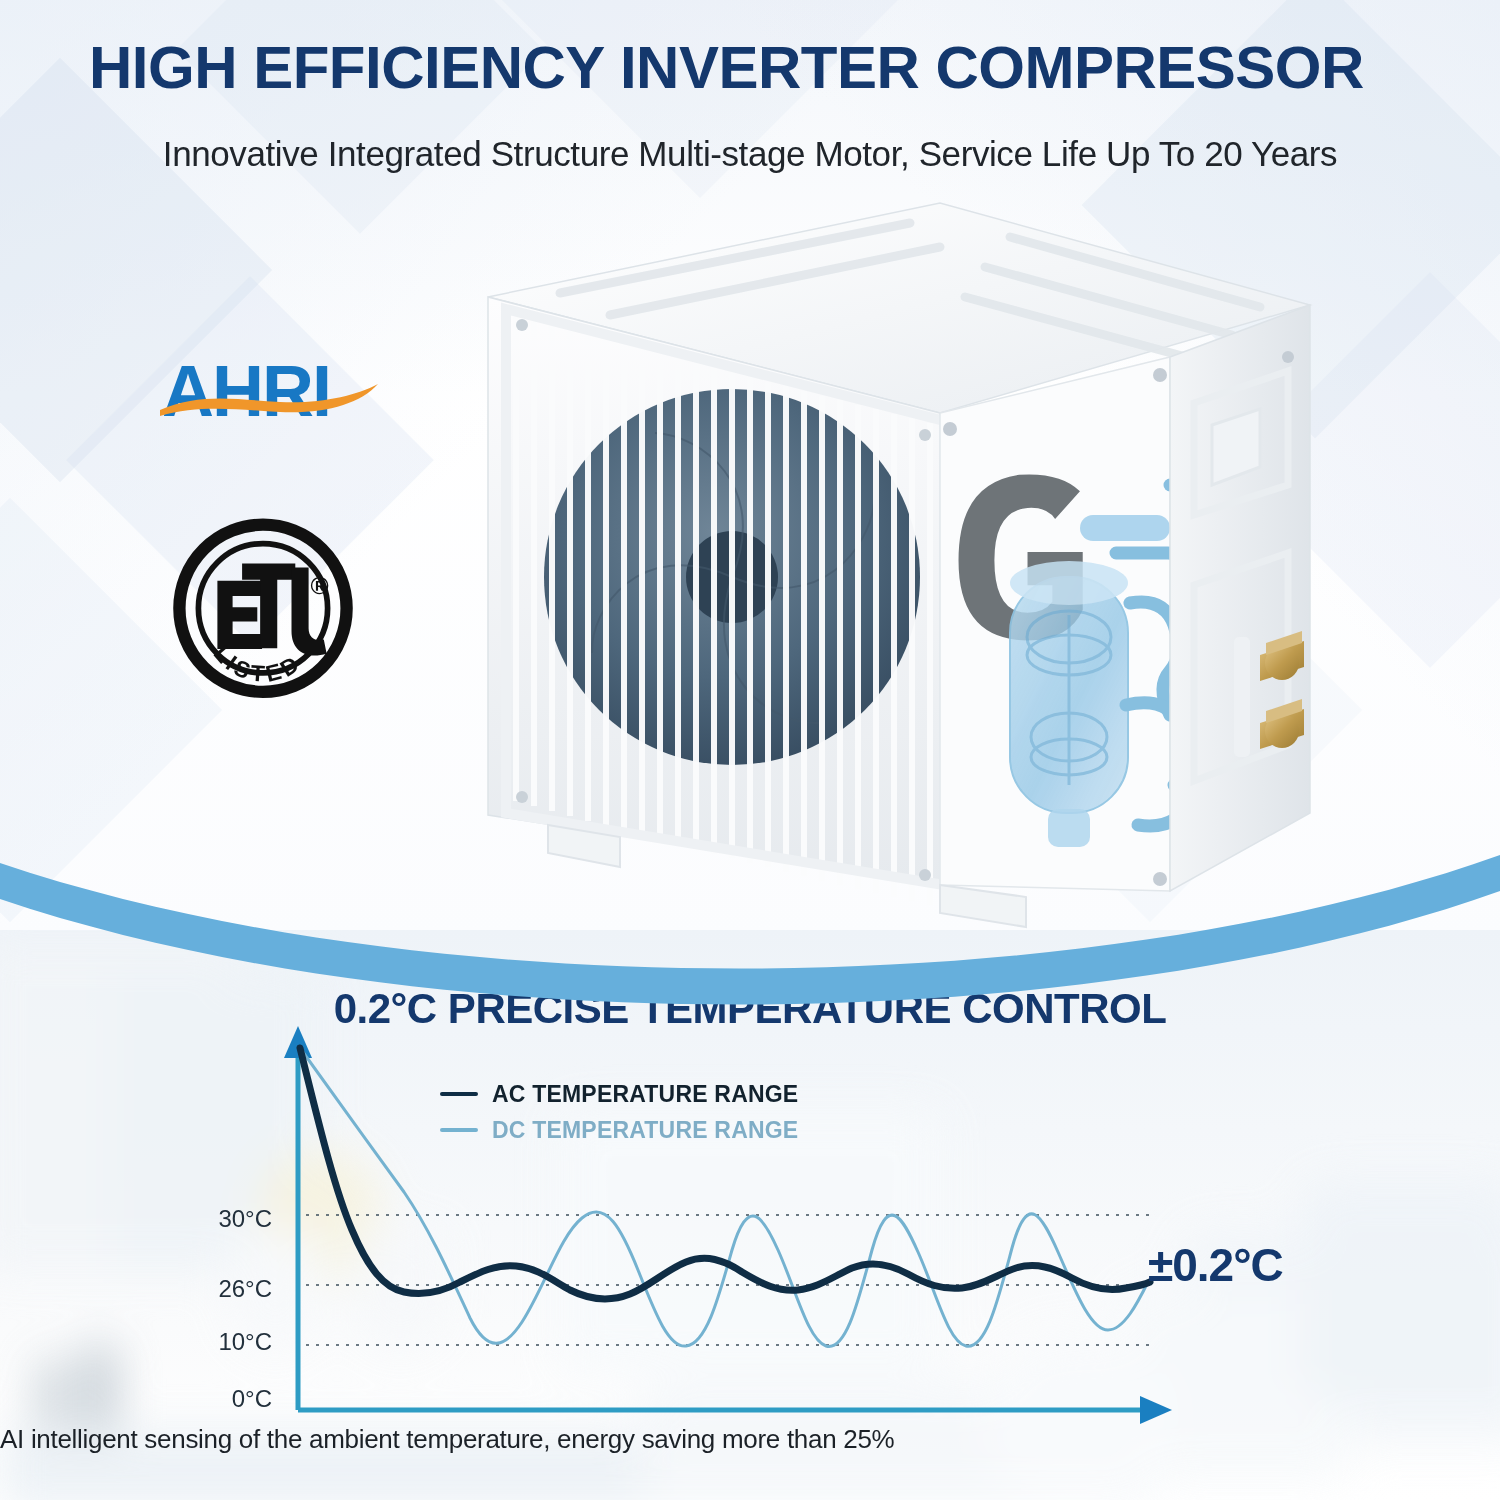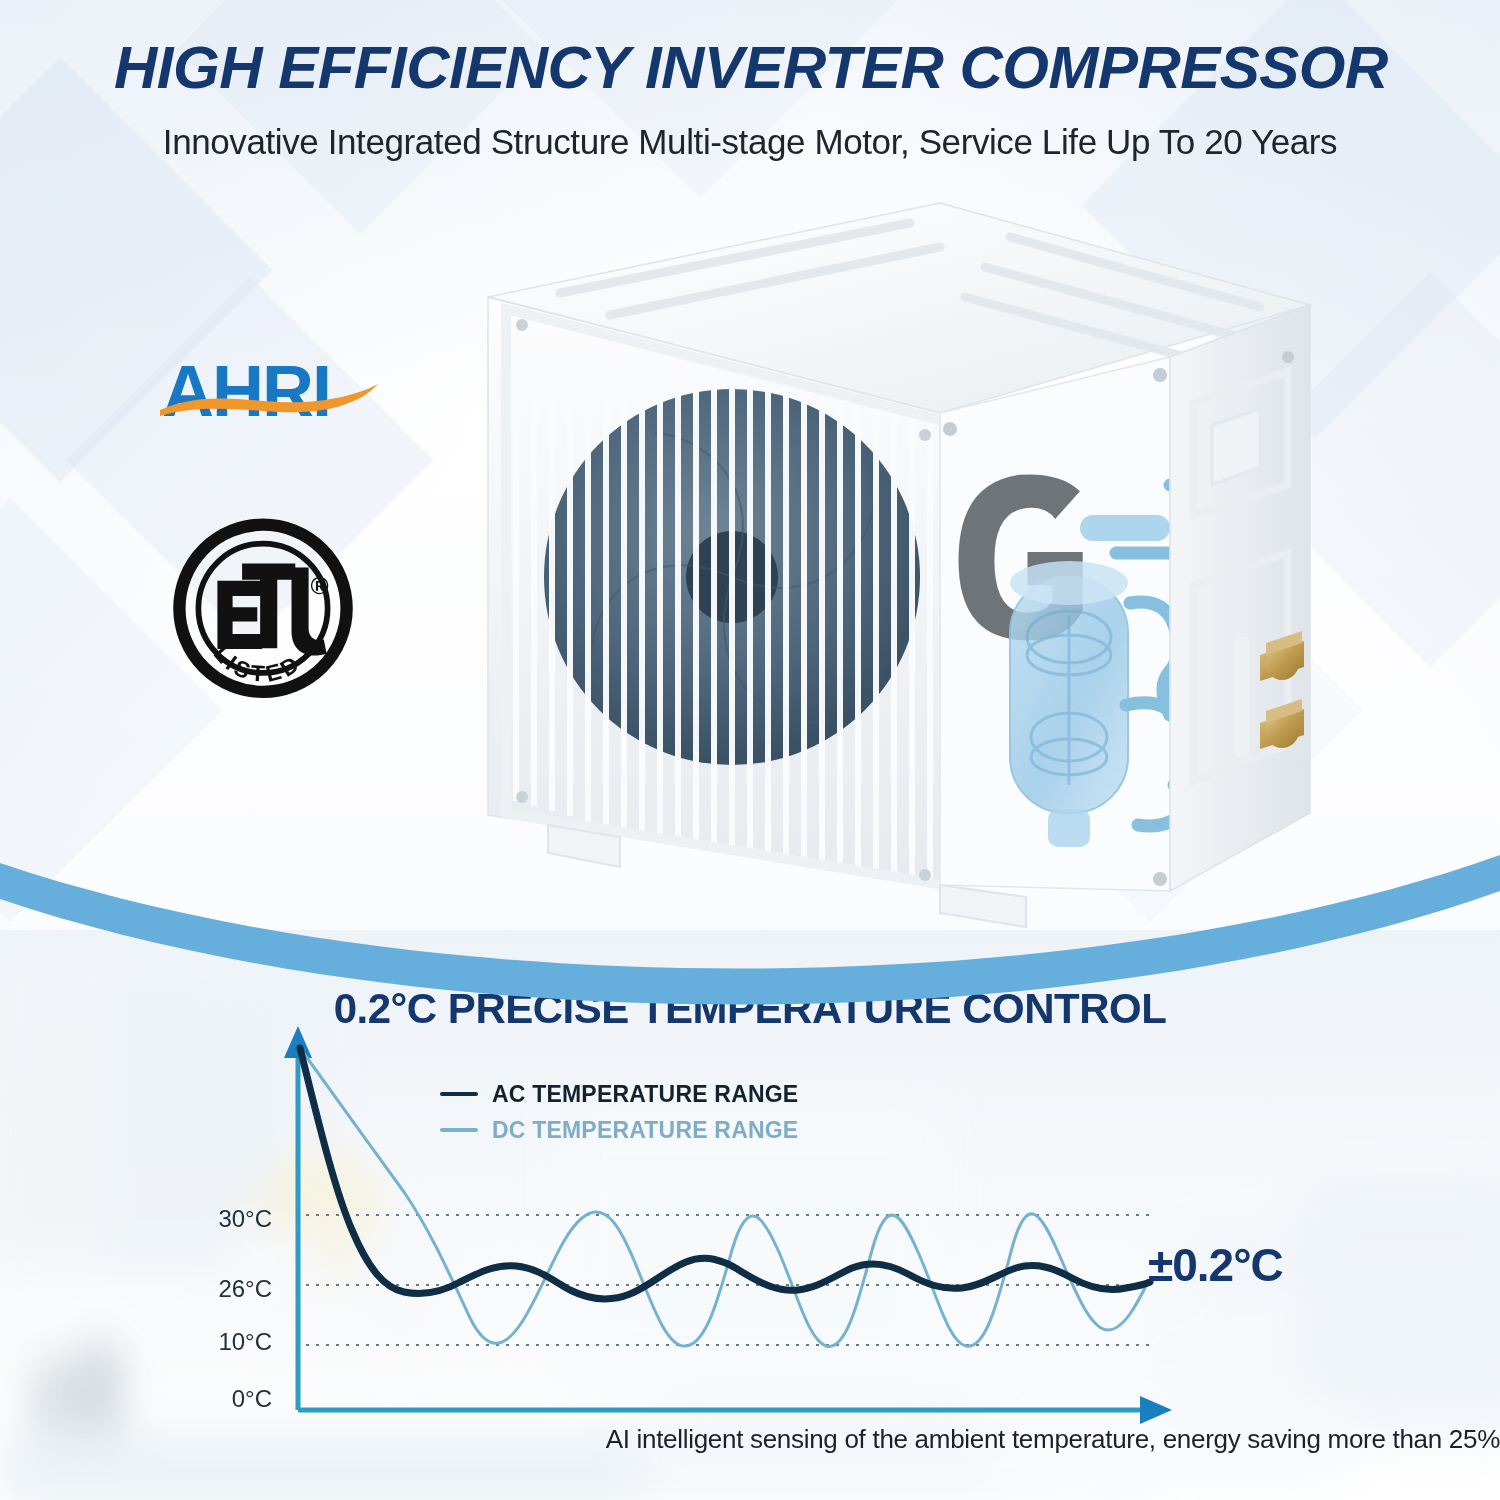--- a/index.html
+++ b/index.html
@@ -27,30 +27,30 @@
   .d2{ left:120px; top:330px; width:260px; height:260px; background:rgba(208,221,238,.26); }
   .d3{ left:230px; top:-80px; width:260px; height:260px; background:rgba(210,222,238,.22); }
   .d4{ left:1150px; top:40px; width:330px; height:330px; background:rgba(206,219,236,.26); }
   .d5{ left:1290px; top:330px; width:280px; height:280px; background:rgba(210,222,238,.20); }
   .d6{ left:-140px; top:560px; width:300px; height:300px; background:rgba(212,224,240,.20); }
   .d7{ left:560px; top:-140px; width:280px; height:280px; background:rgba(212,224,240,.18); }
   .d8{ left:1000px; top:560px; width:300px; height:300px; background:rgba(212,224,240,.14); }
 
   
   .header{ position:absolute; left:0; top:22px; width:1500px; }
-  .title-row{ display:flex; align-items:flex-end; padding-left:54px; height:92px;font-style:italic; }
+  .title-row{ display:flex; align-items:flex-end; padding-left:29px; height:92px; }
   .bar-orange{ width:20px; background:#e8762c; flex:0 0 20px; }
   .bar-blue{ width:26px; background:#77b5dc; flex:0 0 26px; }
   .main-title{
     font-size:60px; font-weight:bold; color:#14386d; letter-spacing:-0.5px;
     line-height:92px; padding-left:14px; white-space:nowrap;
     font-family:"Liberation Sans", sans-serif;
   }
   .subtitle{
-    margin-top:8px; text-align:center; font-size:35px; color:#20252b;
+    margin-top:20px; text-align:center; font-size:35px; color:#20252b;
     font-family:"Liberation Sans", sans-serif; letter-spacing:-0.4px;
   }
 
   
   .ahri-logo{ position:absolute; left:160px; top:352px; width:220px; height:80px; }
   .etl-badge{ position:absolute; left:168px; top:518px; width:190px; height:190px; }
 
   
   .ac-unit{ position:absolute; left:470px; top:185px; width:850px; height:745px; }
 
@@ -81,21 +81,21 @@
     position:absolute; right:0; font-size:24px; color:#22303c; text-align:right;
     width:80px; font-family:"Liberation Sans", sans-serif;
   }
   .y-axis-labels{ position:absolute; left:190px; top:930px; width:82px; height:570px; z-index:5; }
 
   .tolerance{
     position:absolute; left:1148px; top:1238px; font-size:46px; font-weight:bold;
     color:#14386d; z-index:5; font-family:"Liberation Sans", sans-serif; letter-spacing:-1px;
   }
   .caption{
-    position:absolute; left:0; top:1424px; width:1500px; text-align:right;
+    position:absolute; left:0; top:1424px; width:1500px; text-align:left;
     font-size:26px; color:#1b2127; z-index:5; letter-spacing:-0.3px;
     font-family:"Liberation Sans", sans-serif;
   }
   .chart-svg{ position:absolute; left:0; top:930px; width:1500px; height:570px; z-index:4; }
 </style>
 </head>
 <body>
 
 <div id="page">
 

